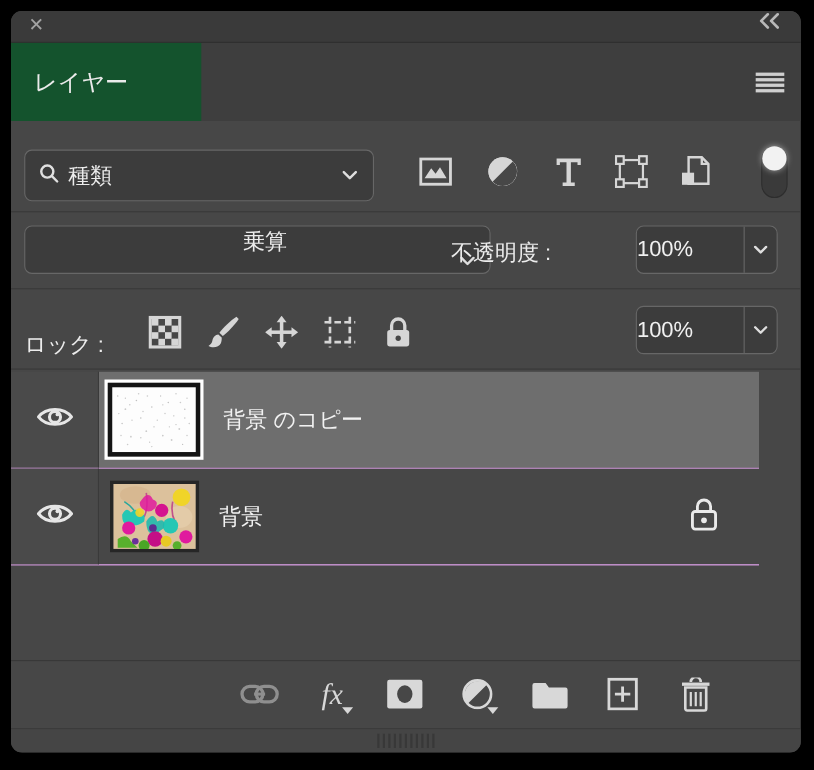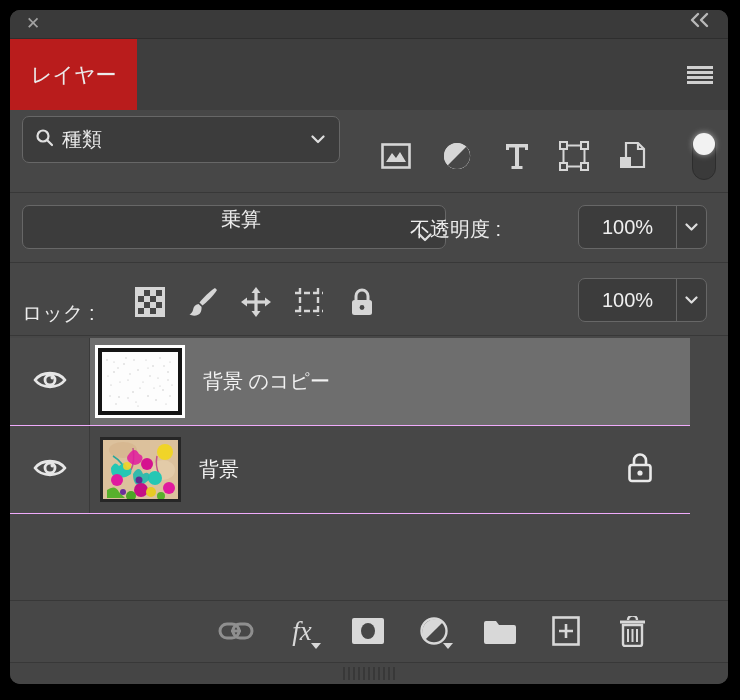--- a/index.html
+++ b/index.html
@@ -5,50 +5,50 @@
   html,body{margin:0;padding:0;background:#000;width:740px;height:700px;overflow:hidden;
     font-family:"Liberation Sans","DejaVu Sans",sans-serif;-webkit-font-smoothing:antialiased;}
   .window{position:absolute;left:10px;top:10px;width:718px;height:674px;background:#474747;
     border-radius:10px;overflow:hidden;}
   
   .titlebar{position:absolute;left:0;top:0;width:100%;height:28px;background:#3a3a3a;border-bottom:1px solid #2e2e2e;}
   .close-btn{position:absolute;left:16px;top:3px;color:#a3a3a3;font-size:17px;font-weight:bold;cursor:default;}
   .collapse-btn{position:absolute;right:18px;top:1px;color:#b5b5b5;font-size:19px;font-weight:bold;letter-spacing:-2px;}
   
   .tabstrip{position:absolute;left:0;top:29px;width:100%;height:71px;background:#3e3e3e;}
-  .tab{position:absolute;left:0;top:0;width:127px;height:71px;background:#b91c1c;}
+  .tab{position:absolute;left:0;top:0;width:173px;height:71px;background:#14532d;}
   .tab-label{display:block;padding:22px 0 0 21px;color:#ebebeb;font-size:21px;}
   .panel-menu{position:absolute;right:15px;top:27px;width:26px;height:18px;display:flex;flex-direction:column;justify-content:space-between;}
   .panel-menu i{display:block;height:3px;background:#cfcfcf;}
   
   .divider{position:absolute;left:0;width:100%;height:1px;background:#383838;}
   .jp{color:#ececec;font-size:20px;}
   .control{background:#3c3c3c;border:1px solid #676767;border-radius:7px;box-sizing:border-box;}
   .chev svg{display:block}
   
-  .search-box{position:absolute;left:12px;top:106px;width:318px;height:47px;display:flex;align-items:center;}
+  .search-box{position:absolute;left:12px;top:126px;width:318px;height:47px;display:flex;align-items:center;}
   .search-box .glass{margin-left:12px;}
   .search-box .lbl{margin-left:8px;}
   .search-box .chev{margin-left:auto;margin-right:14px;}
   .ficon{position:absolute;top:130px;width:32px;height:32px;display:flex;align-items:center;justify-content:center;}
   .toggle{position:absolute;left:682px;top:123px;width:24px;height:47px;background:#3a3a3a;border:1px solid #2d2d2d;
     border-radius:13px;box-sizing:border-box;}
   .toggle .knob{position:absolute;left:0px;top:-1px;width:22px;height:22px;border-radius:50%;background:#f2f2f2;
     box-shadow:0 0 6px rgba(255,255,255,.55);}
   
   .blend-select{position:absolute;left:12px;top:195px;width:424px;height:44px;display:flex;align-items:center;flex-direction:column;}
   .blend-select .lbl{margin-left:14px;}
   .blend-select .chev{margin-left:auto;margin-right:13px;}
   .rlabel{position:absolute;width:156px;}
   .opacity-label{left:400px;top:206px;}
   .fill-label{left:400px;top:279px;}
   .valfield{position:absolute;left:568px;width:129px;height:44px;display:flex;align-items:center;}
   .opacity-field{top:195px}
   .fill-field{top:268px}
-  .valfield .val{flex:1;text-align:center;font-size:20px;color:#f0f0f0;}
+  .valfield .val{flex:1;font-size:20px;color:#f0f0f0;}
   .valfield .sep{width:1px;height:100%;background:#676767;}
   .valfield .chevzone{width:29px;display:flex;align-items:center;justify-content:center;}
   
   .lock-label{position:absolute;left:12px;top:290px;}
   .licon{position:absolute;top:276px;width:32px;height:32px;display:flex;align-items:center;justify-content:center;}
   
   .rows{position:absolute;left:0;top:328px;width:680px;}
   .row{height:87px;border-bottom:1px solid #f0abfc;display:flex;}
   .eyecol{width:79px;background:#4a4a4a;border-right:1px solid #3a3a3a;display:flex;align-items:center;justify-content:center;flex:none;}
   .rowbody{flex:1;display:flex;align-items:center;}

